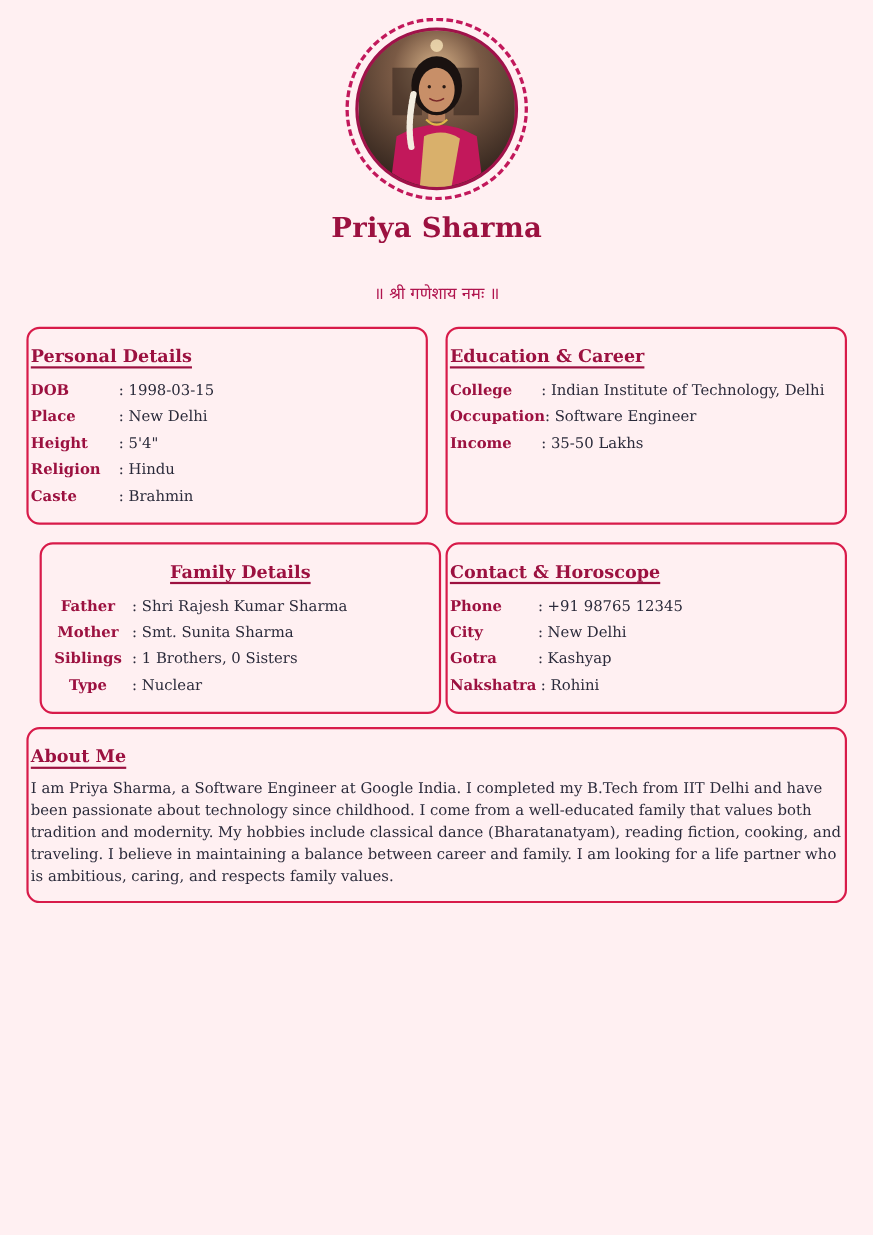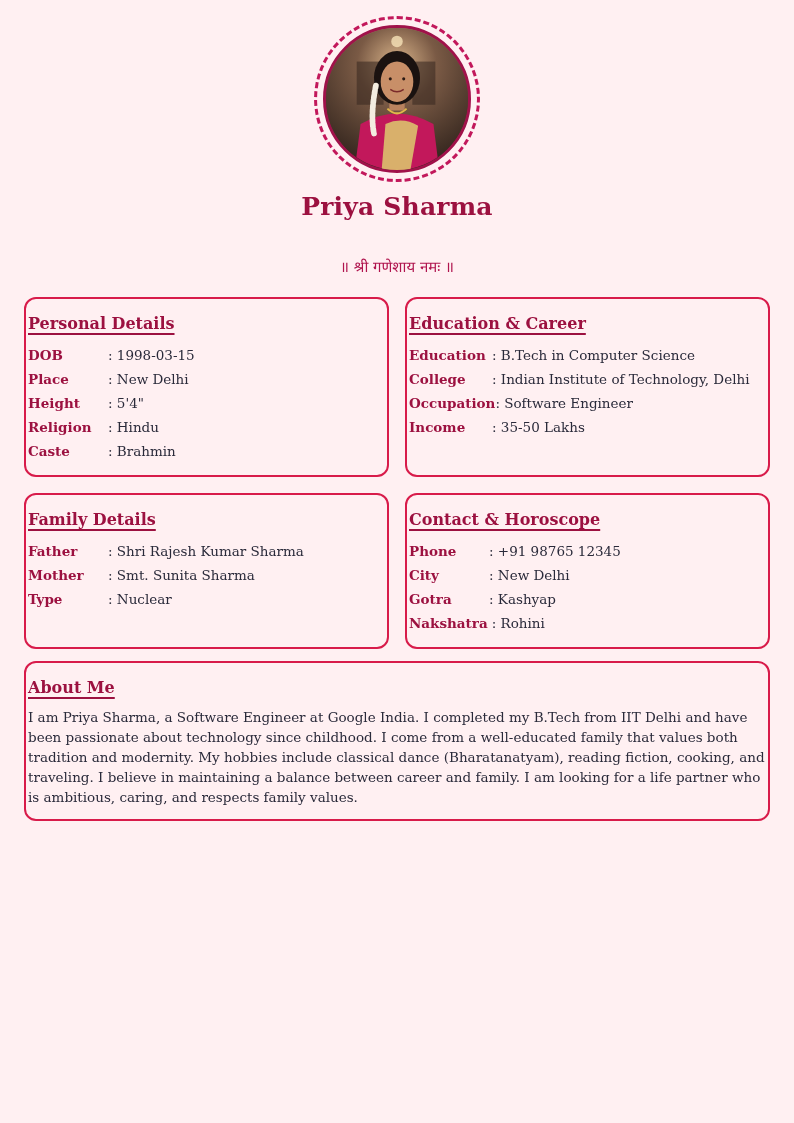--- a/index.html
+++ b/index.html
@@ -66,21 +66,21 @@
     .rows { margin-top: 10px; }
     .row { display: flex; height: 24px; align-items: center; font-size: 13.5px; }
     .row .k { font-weight: bold; color: #9c1140; }
     .row .v { color: #2a2a3a; }
 
     .card-personal { left: 24px; top: 297px; width: 365px; height: 180px; }
     .card-personal .k { width: 80px; }
     .card-education { left: 405px; top: 297px; width: 365px; height: 180px; }
     .card-education .k { width: 83px; }
     .card-education .row-occupation .k { width: auto; }
-    .card-family { left: 24px; top: 493px; width: 365px; height: 156px; }
+    .card-family { left: 36px; top: 493px; width: 365px; height: 156px; text-align: center; }
     .card-family .k { width: 80px; }
     .card-contact { left: 405px; top: 493px; width: 365px; height: 156px; }
     .card-contact .k { width: 80px; }
     .card-contact .row-nakshatra .k { width: auto; margin-right: 4px; }
 
     .card-about { left: 24px; top: 661px; width: 746px; height: 160px; }
     .about-text {
       margin-top: 10px;
       font-size: 13.5px;
       line-height: 20px;
@@ -153,24 +153,20 @@
         <span class="k">Caste</span>
         <span class="v">: Brahmin</span>
       </div>
     </div>
   </div>
 
   <div class="card card-education">
     <div class="card-title">Education &amp; Career</div>
     <div class="rows">
       <div class="row">
-        <span class="k">Education</span>
-        <span class="v">: B.Tech in Computer Science</span>
-      </div>
-      <div class="row">
         <span class="k">College</span>
         <span class="v">: Indian Institute of Technology, Delhi</span>
       </div>
       <div class="row row-occupation">
         <span class="k">Occupation</span>
         <span class="v">: Software Engineer</span>
       </div>
       <div class="row">
         <span class="k">Income</span>
         <span class="v">: 35-50 Lakhs</span>
@@ -183,20 +179,24 @@
     <div class="rows">
       <div class="row">
         <span class="k">Father</span>
         <span class="v">: Shri Rajesh Kumar Sharma</span>
       </div>
       <div class="row">
         <span class="k">Mother</span>
         <span class="v">: Smt. Sunita Sharma</span>
       </div>
       <div class="row">
+        <span class="k">Siblings</span>
+        <span class="v">: 1 Brothers, 0 Sisters</span>
+      </div>
+      <div class="row">
         <span class="k">Type</span>
         <span class="v">: Nuclear</span>
       </div>
     </div>
   </div>
 
   <div class="card card-contact">
     <div class="card-title">Contact &amp; Horoscope</div>
     <div class="rows">
       <div class="row">

